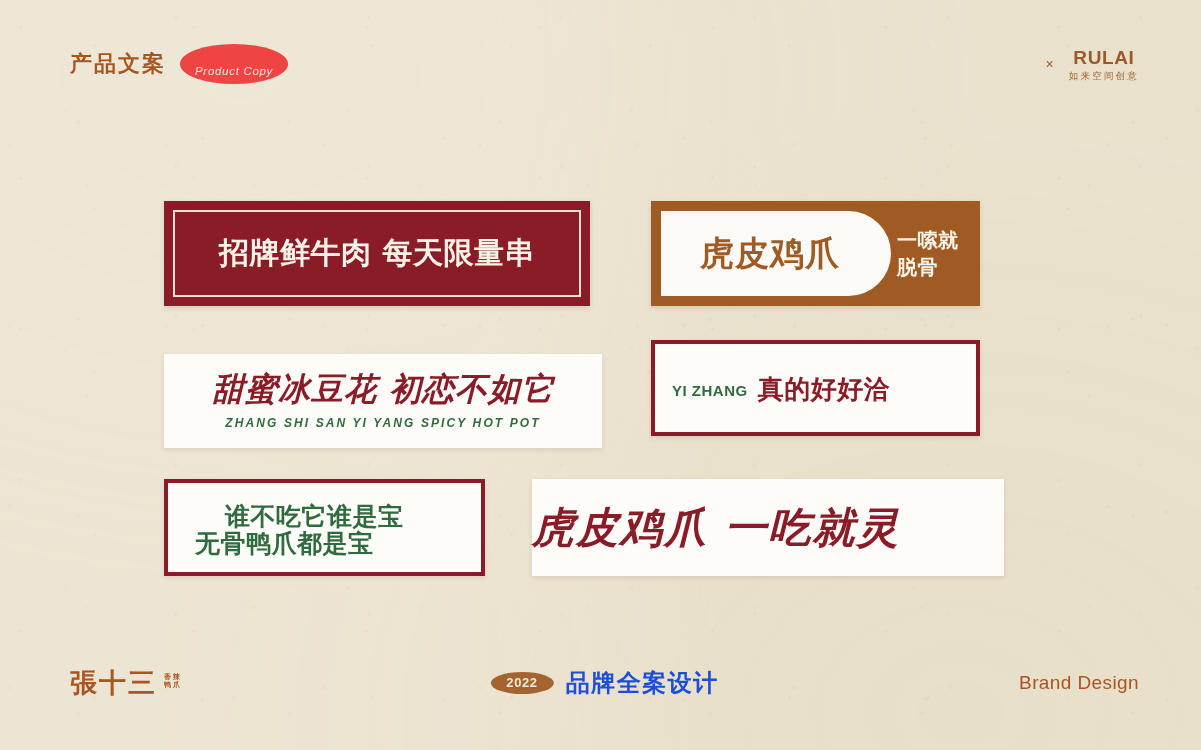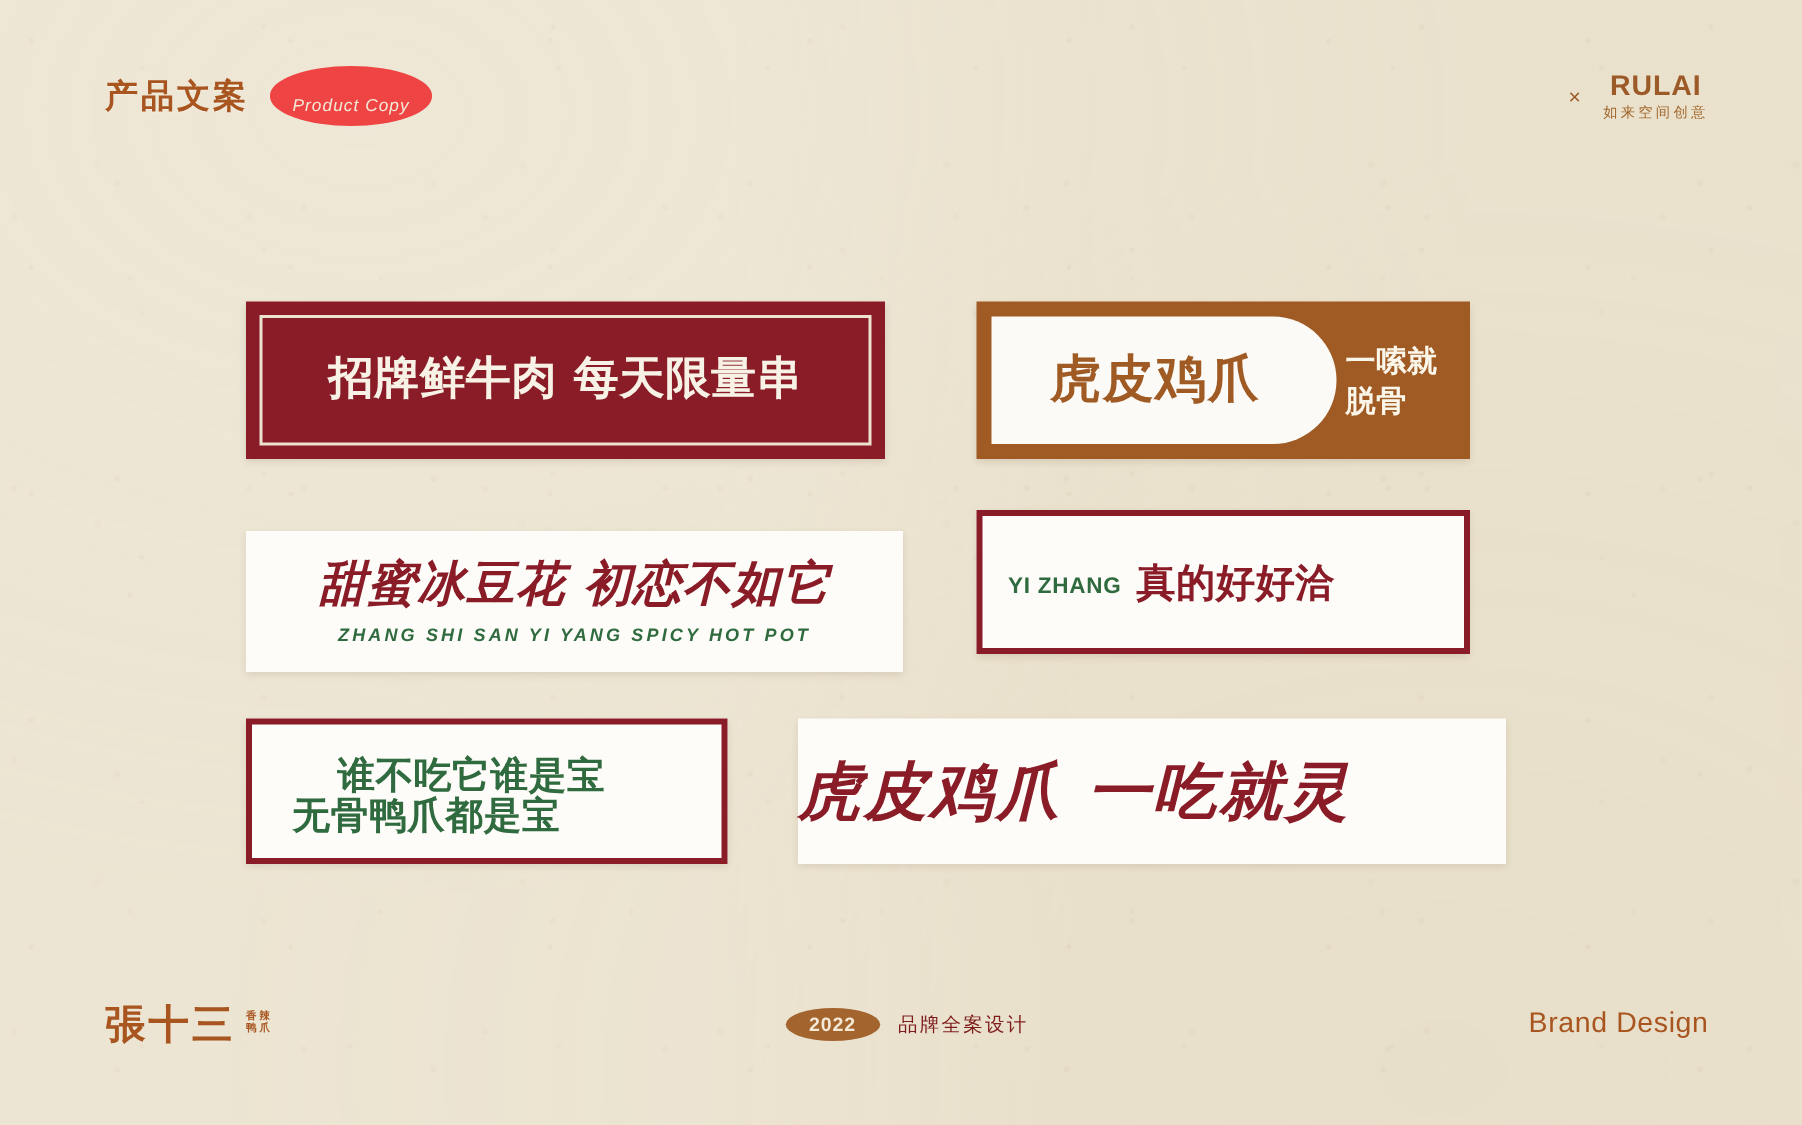--- a/index.html
+++ b/index.html
@@ -309,22 +309,22 @@
     background: #a4642e;
     color: #f3e9d6;
     font-size: 13px; font-weight: 700;
     letter-spacing: .6px;
     padding: 4px 16px 5px;
     border-radius: 50%/50%;
     line-height: 1;
   }
   #footer-center-label {
     font-family: "DejaVu Sans", sans-serif;
-    font-size: 13px; font-weight: 400;
-    color: #7f1d1d; letter-spacing: 1.5px;
+    font-size: 24px; font-weight: 700;
+    color: #1d4ed8; letter-spacing: 1.5px;
     white-space: nowrap;
   }
   #footer-right-label {
     position: absolute; right: 0; top: 50%;
     transform: translateY(-50%);
     font-size: 19px;
     color: #a8551f;
     letter-spacing: .4px;
     white-space: nowrap;
   }

